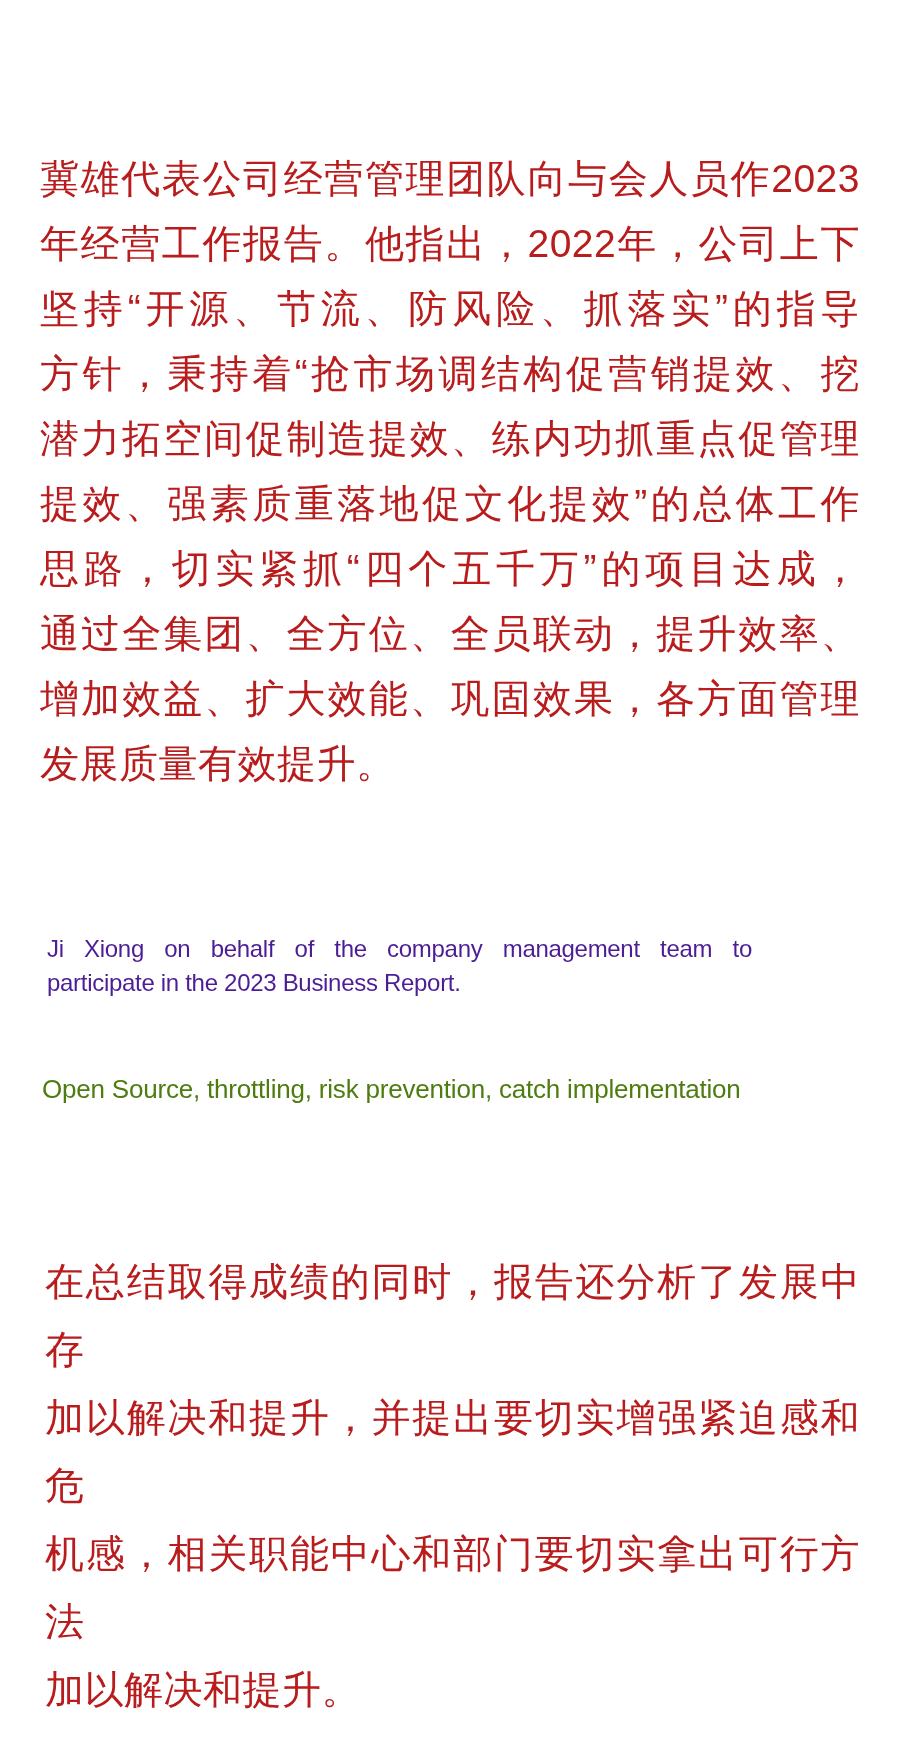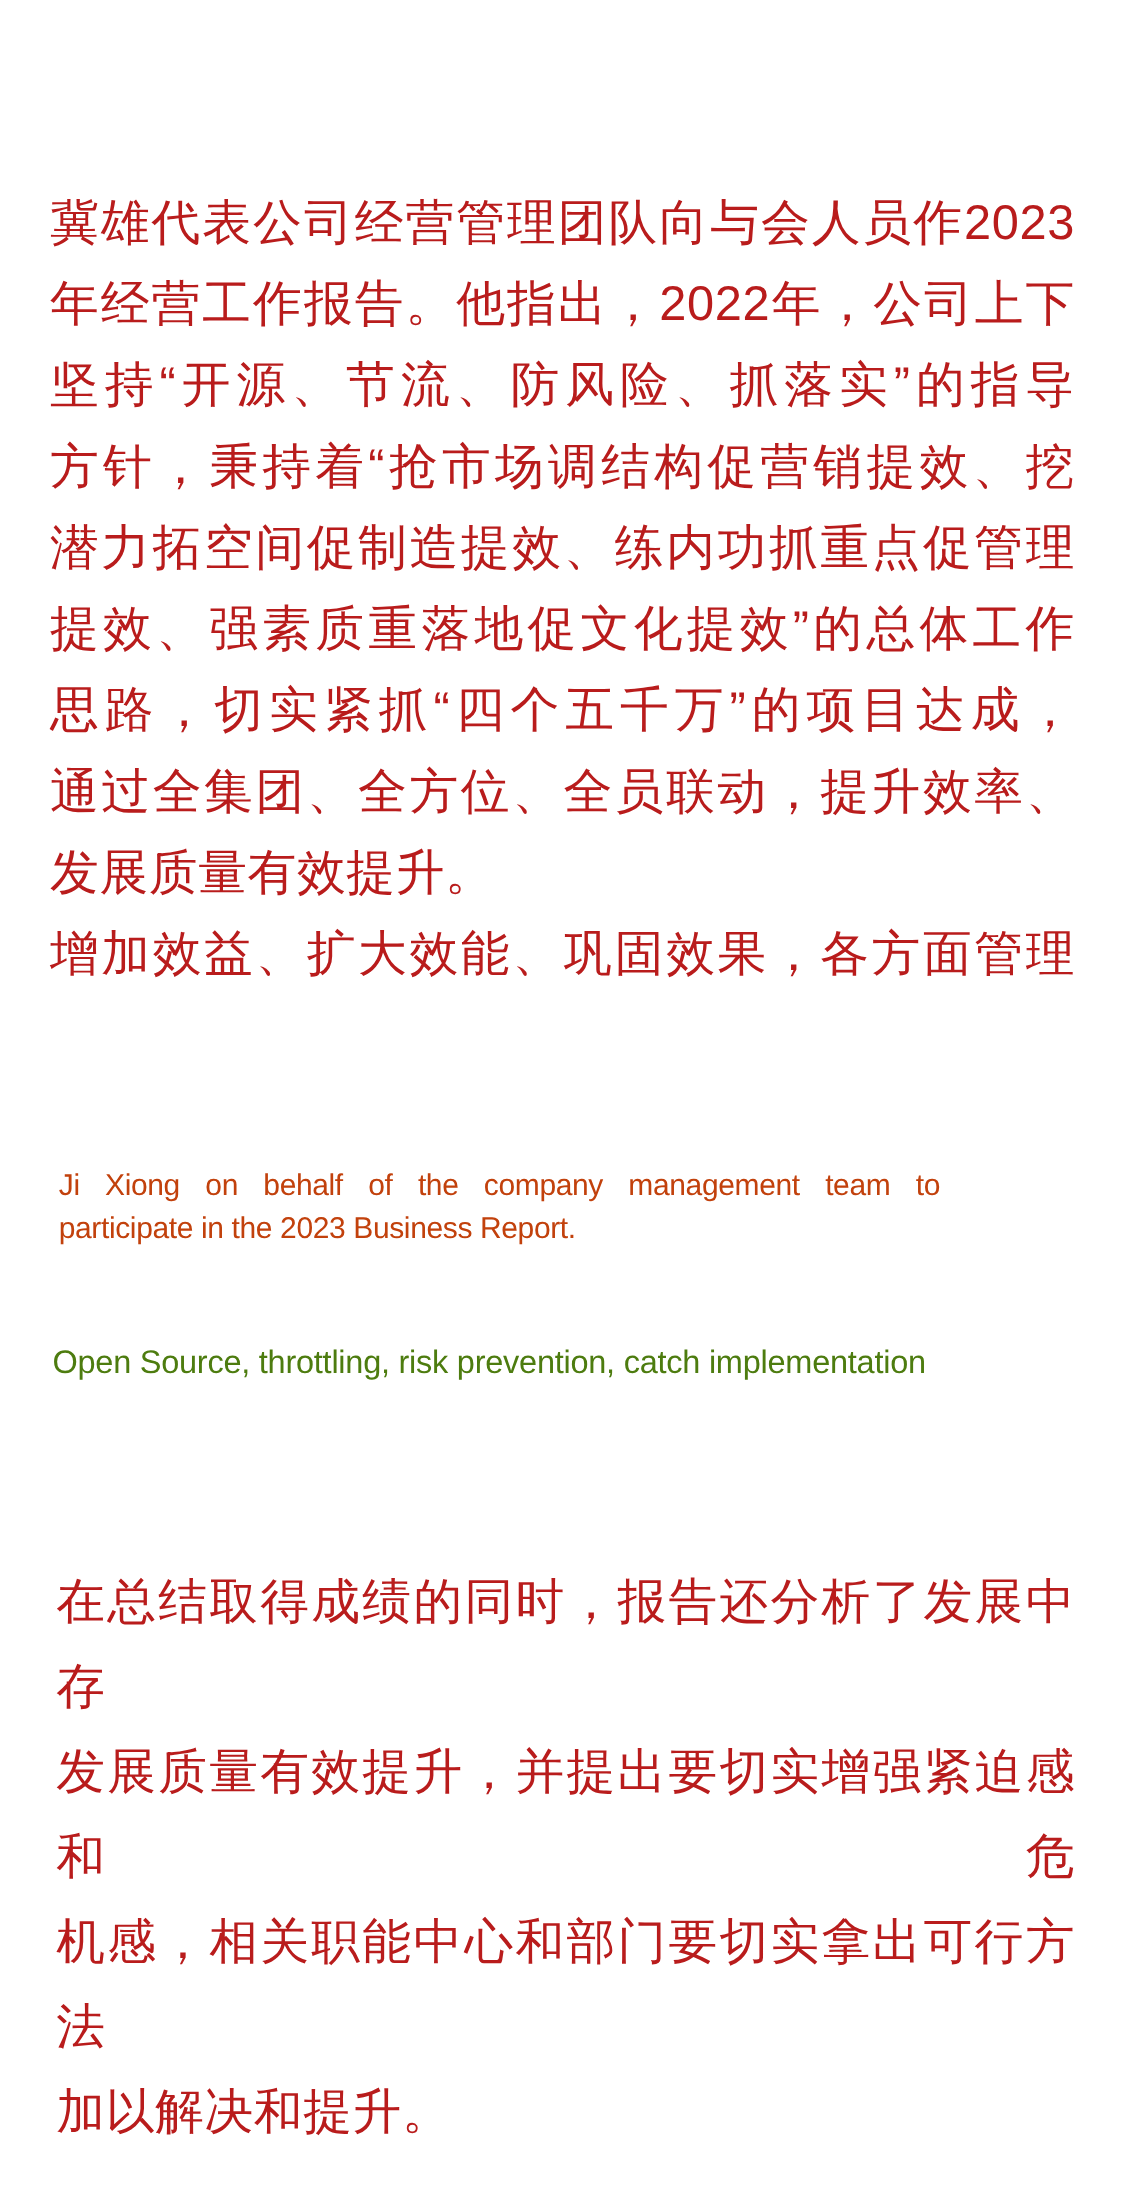--- a/index.html
+++ b/index.html
@@ -41,21 +41,21 @@
     font-size: 39px;
     line-height: 68px;
     letter-spacing: 0.5px;
   }
   .en-caption {
     left: 47px;
     top: 932px;
     width: 705px;
     font-size: 24px;
     line-height: 34px;
-    color: #c2410c;
+    color: #4c1d95;
     letter-spacing: -0.3px;
   }
   .en-subtitle {
     left: 42px;
     top: 1072px;
     width: 800px;
     font-size: 26px;
     line-height: 34px;
     color: #4d7c0f;
     letter-spacing: -0.2px;
@@ -66,31 +66,31 @@
 
 <div class="para cn-top">
   <div class="jline">冀雄代表公司经营管理团队向与会人员作2023</div>
   <div class="jline">年经营工作报告。他指出，2022年，公司上下</div>
   <div class="jline">坚持“开源、节流、防风险、抓落实”的指导</div>
   <div class="jline">方针，秉持着“抢市场调结构促营销提效、挖</div>
   <div class="jline">潜力拓空间促制造提效、练内功抓重点促管理</div>
   <div class="jline">提效、强素质重落地促文化提效”的总体工作</div>
   <div class="jline">思路，切实紧抓“四个五千万”的项目达成，</div>
   <div class="jline">通过全集团、全方位、全员联动，提升效率、</div>
+  <div class="jline">增加效益、扩大效能、巩固效果，各方面管理</div>
   <div class="jline last">发展质量有效提升。</div>
-  <div class="jline">增加效益、扩大效能、巩固效果，各方面管理</div>
 </div>
 
 <div class="para en-caption">
   <div class="jline">Ji Xiong on behalf of the company management team to</div>
   <div class="jline last">participate in the 2023 Business Report.</div>
 </div>
 
 <div class="para en-subtitle">
   <div class="jline last">Open Source, throttling, risk prevention, catch implementation</div>
 </div>
 
 <div class="para cn-bottom">
   <div class="jline">在总结取得成绩的同时，报告还分析了发展中存</div>
-  <div class="jline">发展质量有效提升，并提出要切实增强紧迫感和危</div>
+  <div class="jline">加以解决和提升，并提出要切实增强紧迫感和危</div>
   <div class="jline">机感，相关职能中心和部门要切实拿出可行方法</div>
   <div class="jline last">加以解决和提升。</div>
 </div>
 
 </body></html>

